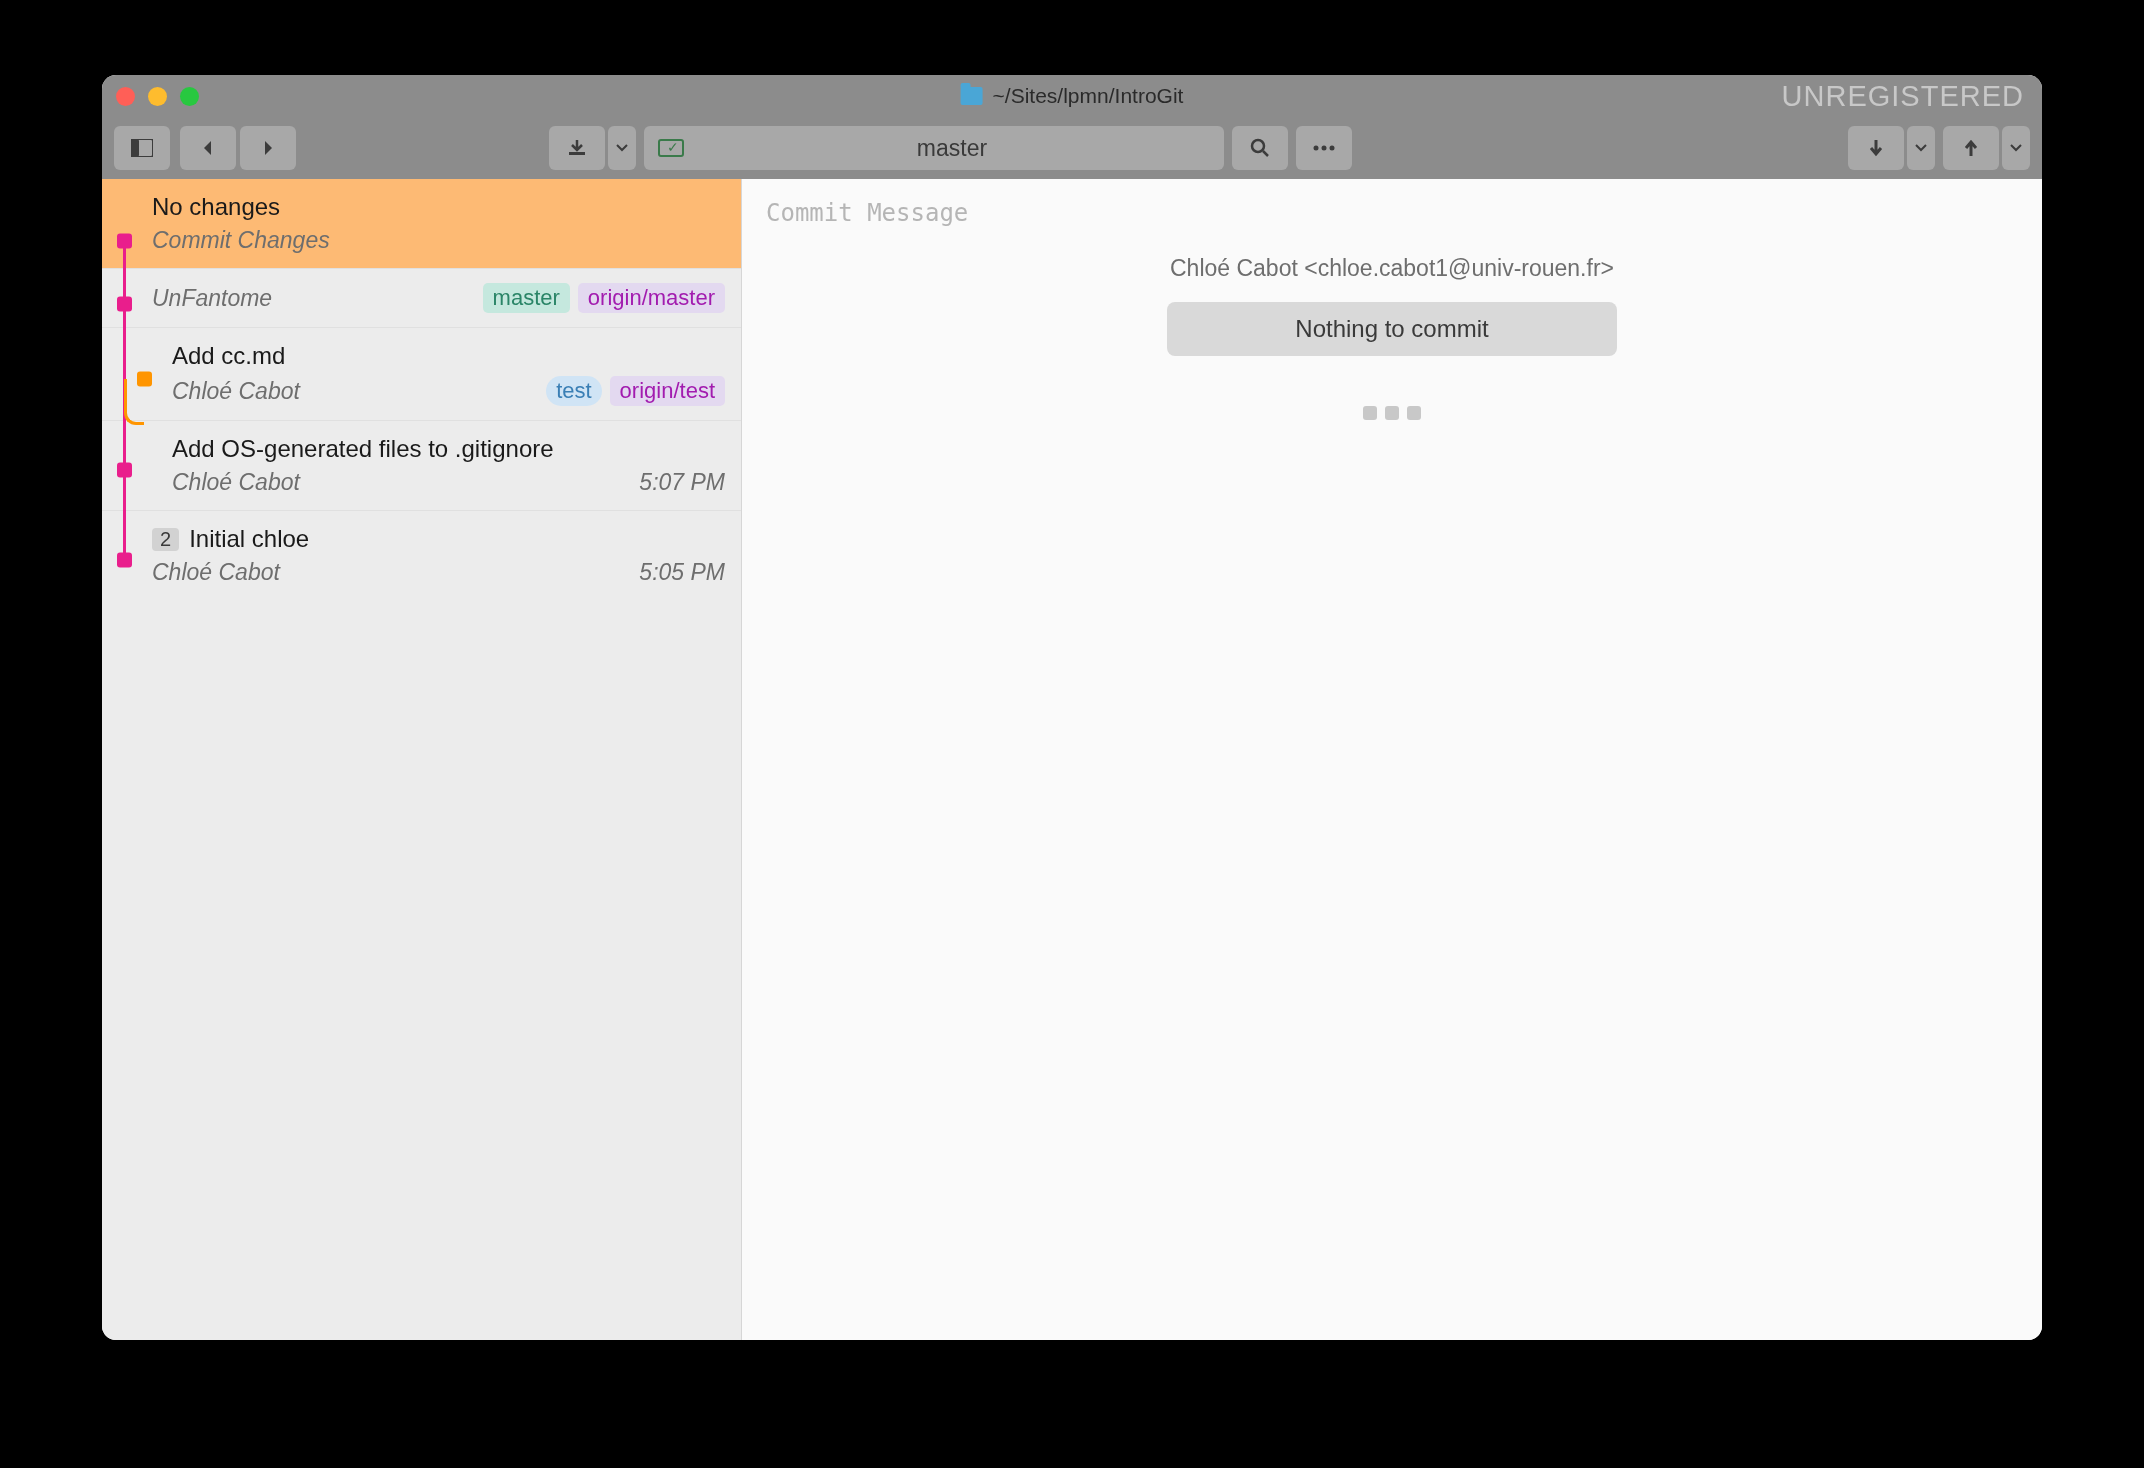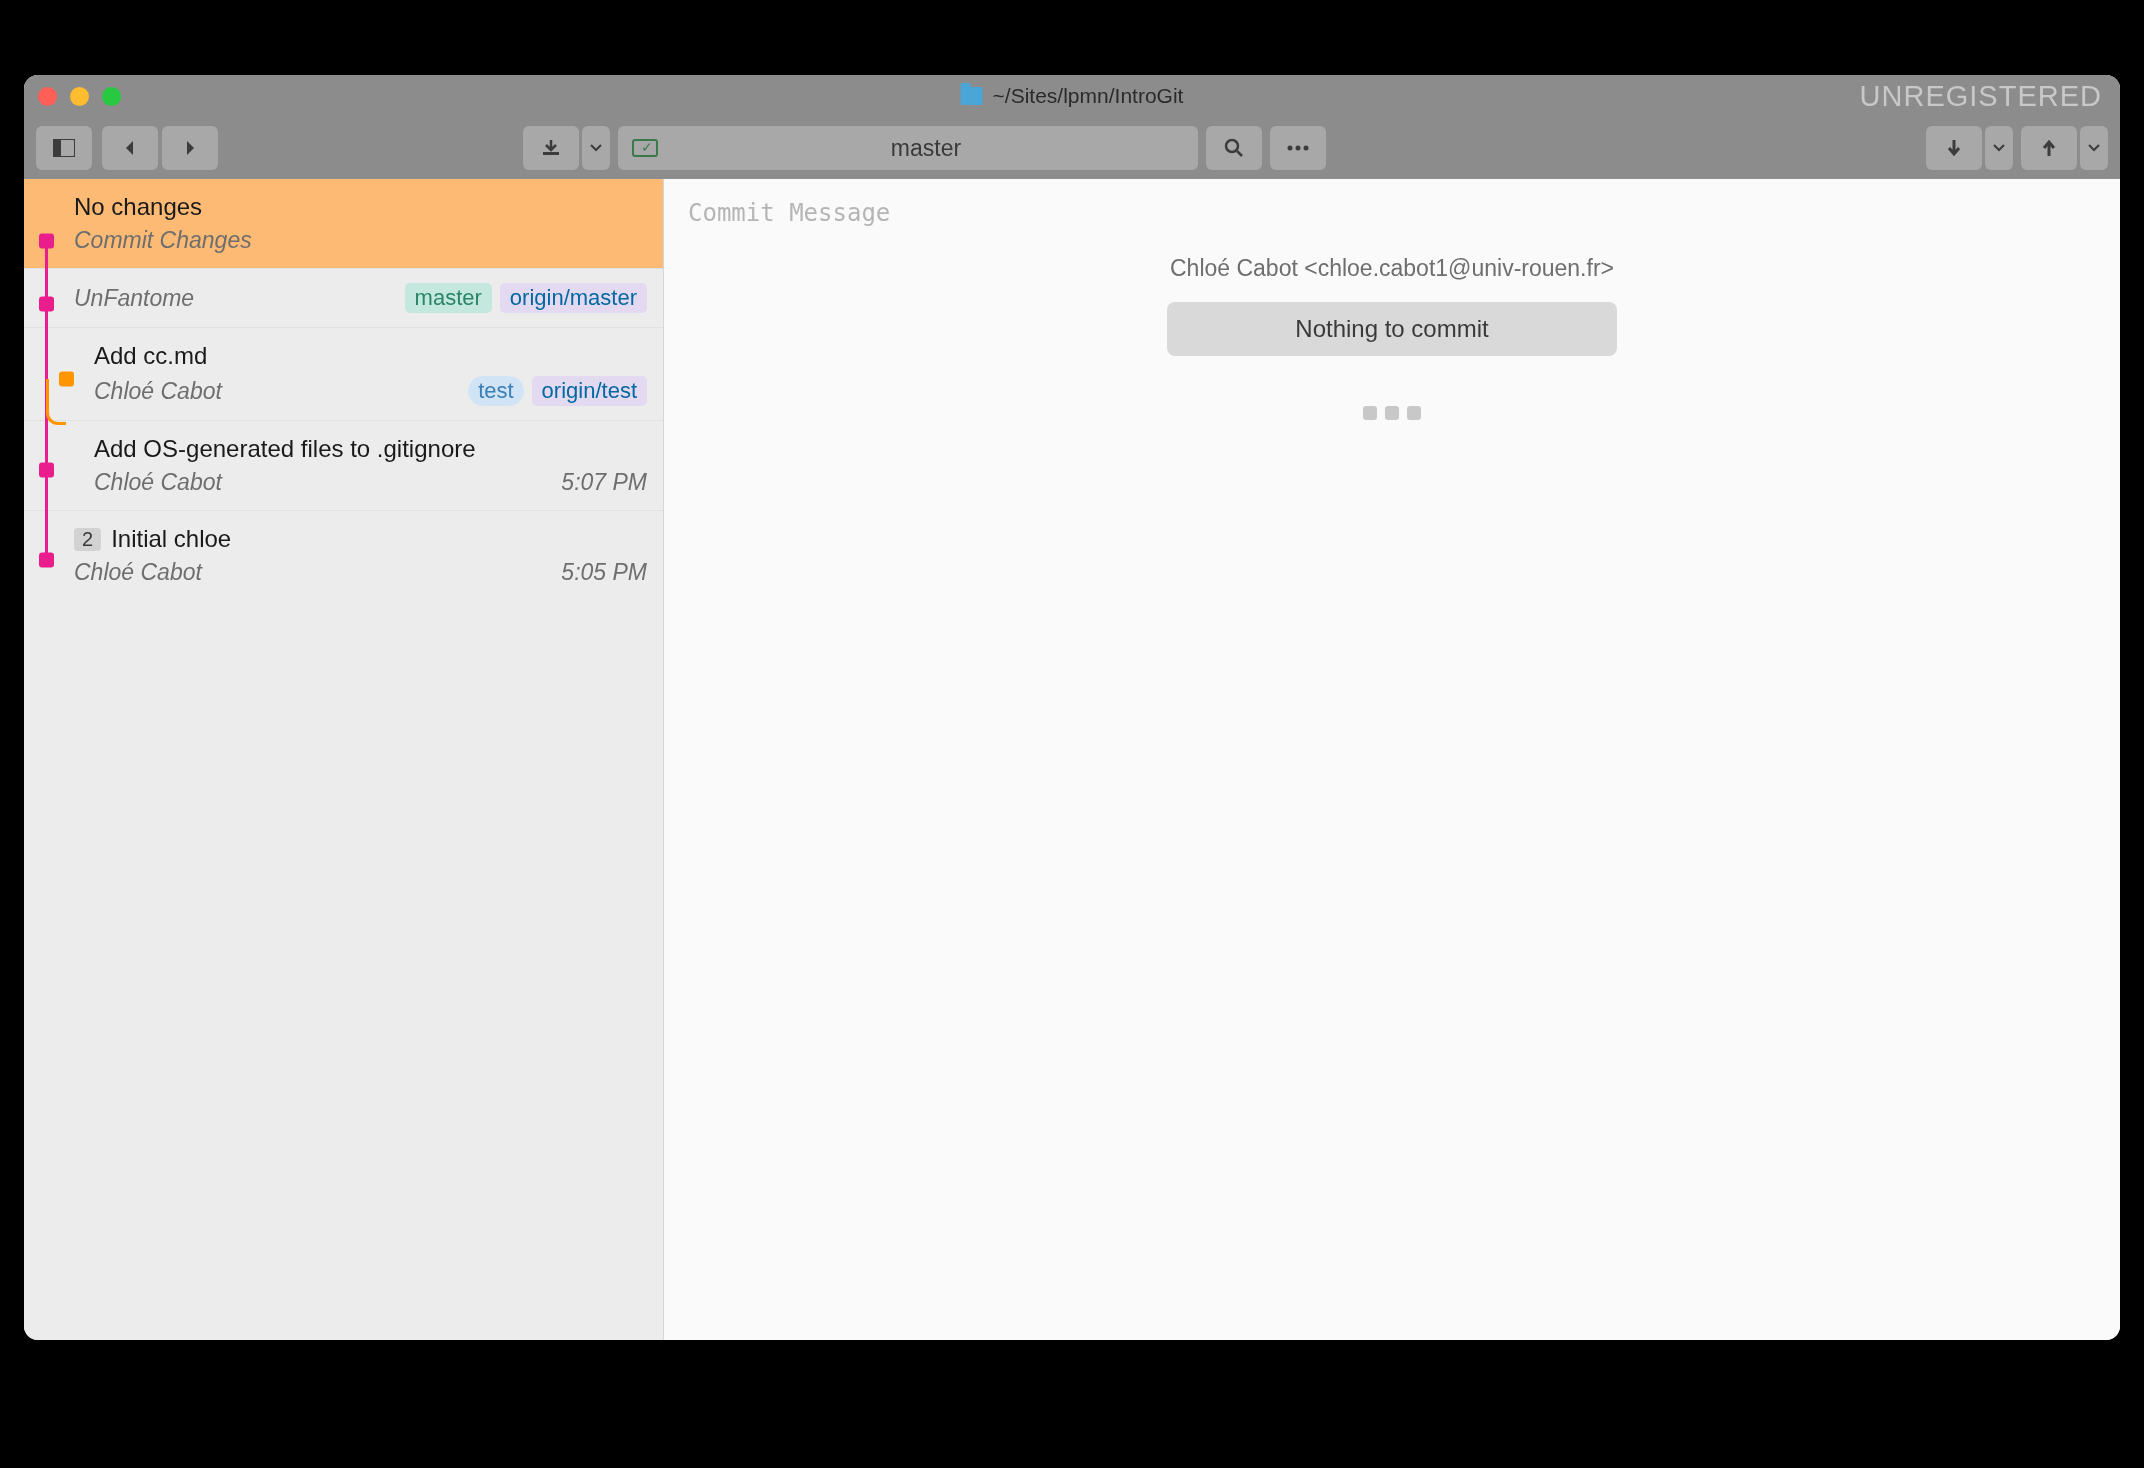--- a/index.html
+++ b/index.html
@@ -7,21 +7,21 @@
       background: #000;
       font-family: -apple-system, BlinkMacSystemFont, "Helvetica Neue", sans-serif;
       width: 2144px;
       height: 1468px;
       display: flex;
       align-items: flex-start;
       justify-content: center;
       font-size: 24px;
     }
     .window {
-      width: 2096px;
+      width: 1940px;
       height: 1265px;
       margin-top: 75px;
       background: #fff;
       border-radius: 14px;
       overflow: hidden;
       box-shadow: 0 40px 80px rgba(0,0,0,0.5);
       display: flex;
       flex-direction: column;
     }
     .titlebar {
@@ -124,21 +124,21 @@
     .commit-inner {
       margin-left: 50px;
     }
     .commit-inner.indent { margin-left: 70px; }
     .commit-title { color: #1a1a1a; font-size: 24px; font-weight: 500; margin-bottom: 6px; display: flex; align-items: center; gap: 10px; }
     .commit-sub { color: #6e6e6e; font-size: 23px; font-style: italic; display: flex; justify-content: space-between; align-items: center; }
     .time { font-style: italic; color: #6e6e6e; text-align: right; }
     .tags { display: flex; gap: 8px; font-style: normal; }
     .tag { padding: 2px 10px; border-radius: 5px; font-size: 22px; font-style: normal; }
     .tag-green { background: #c5e8de; color: #2a8567; }
-    .tag-purple { background: #e3d9f0; color: #0369a1; }
+    .tag-purple { background: #e3d9f0; color: #a21caf; }
     .tag-blue { background: #d0e4f5; color: #3a7fb5; border-radius: 15px; }
     .count-badge { background: #d2d2d2; color: #3a3a3a; padding: 0 8px; border-radius: 4px; font-size: 20px; font-weight: 500; }
 
     .graph { position: absolute; left: 0; top: 0; bottom: 0; width: 50px; }
     .node {
       position: absolute;
       width: 15px; height: 15px;
       border-radius: 3px;
       left: 15px;
       top: 50%;

